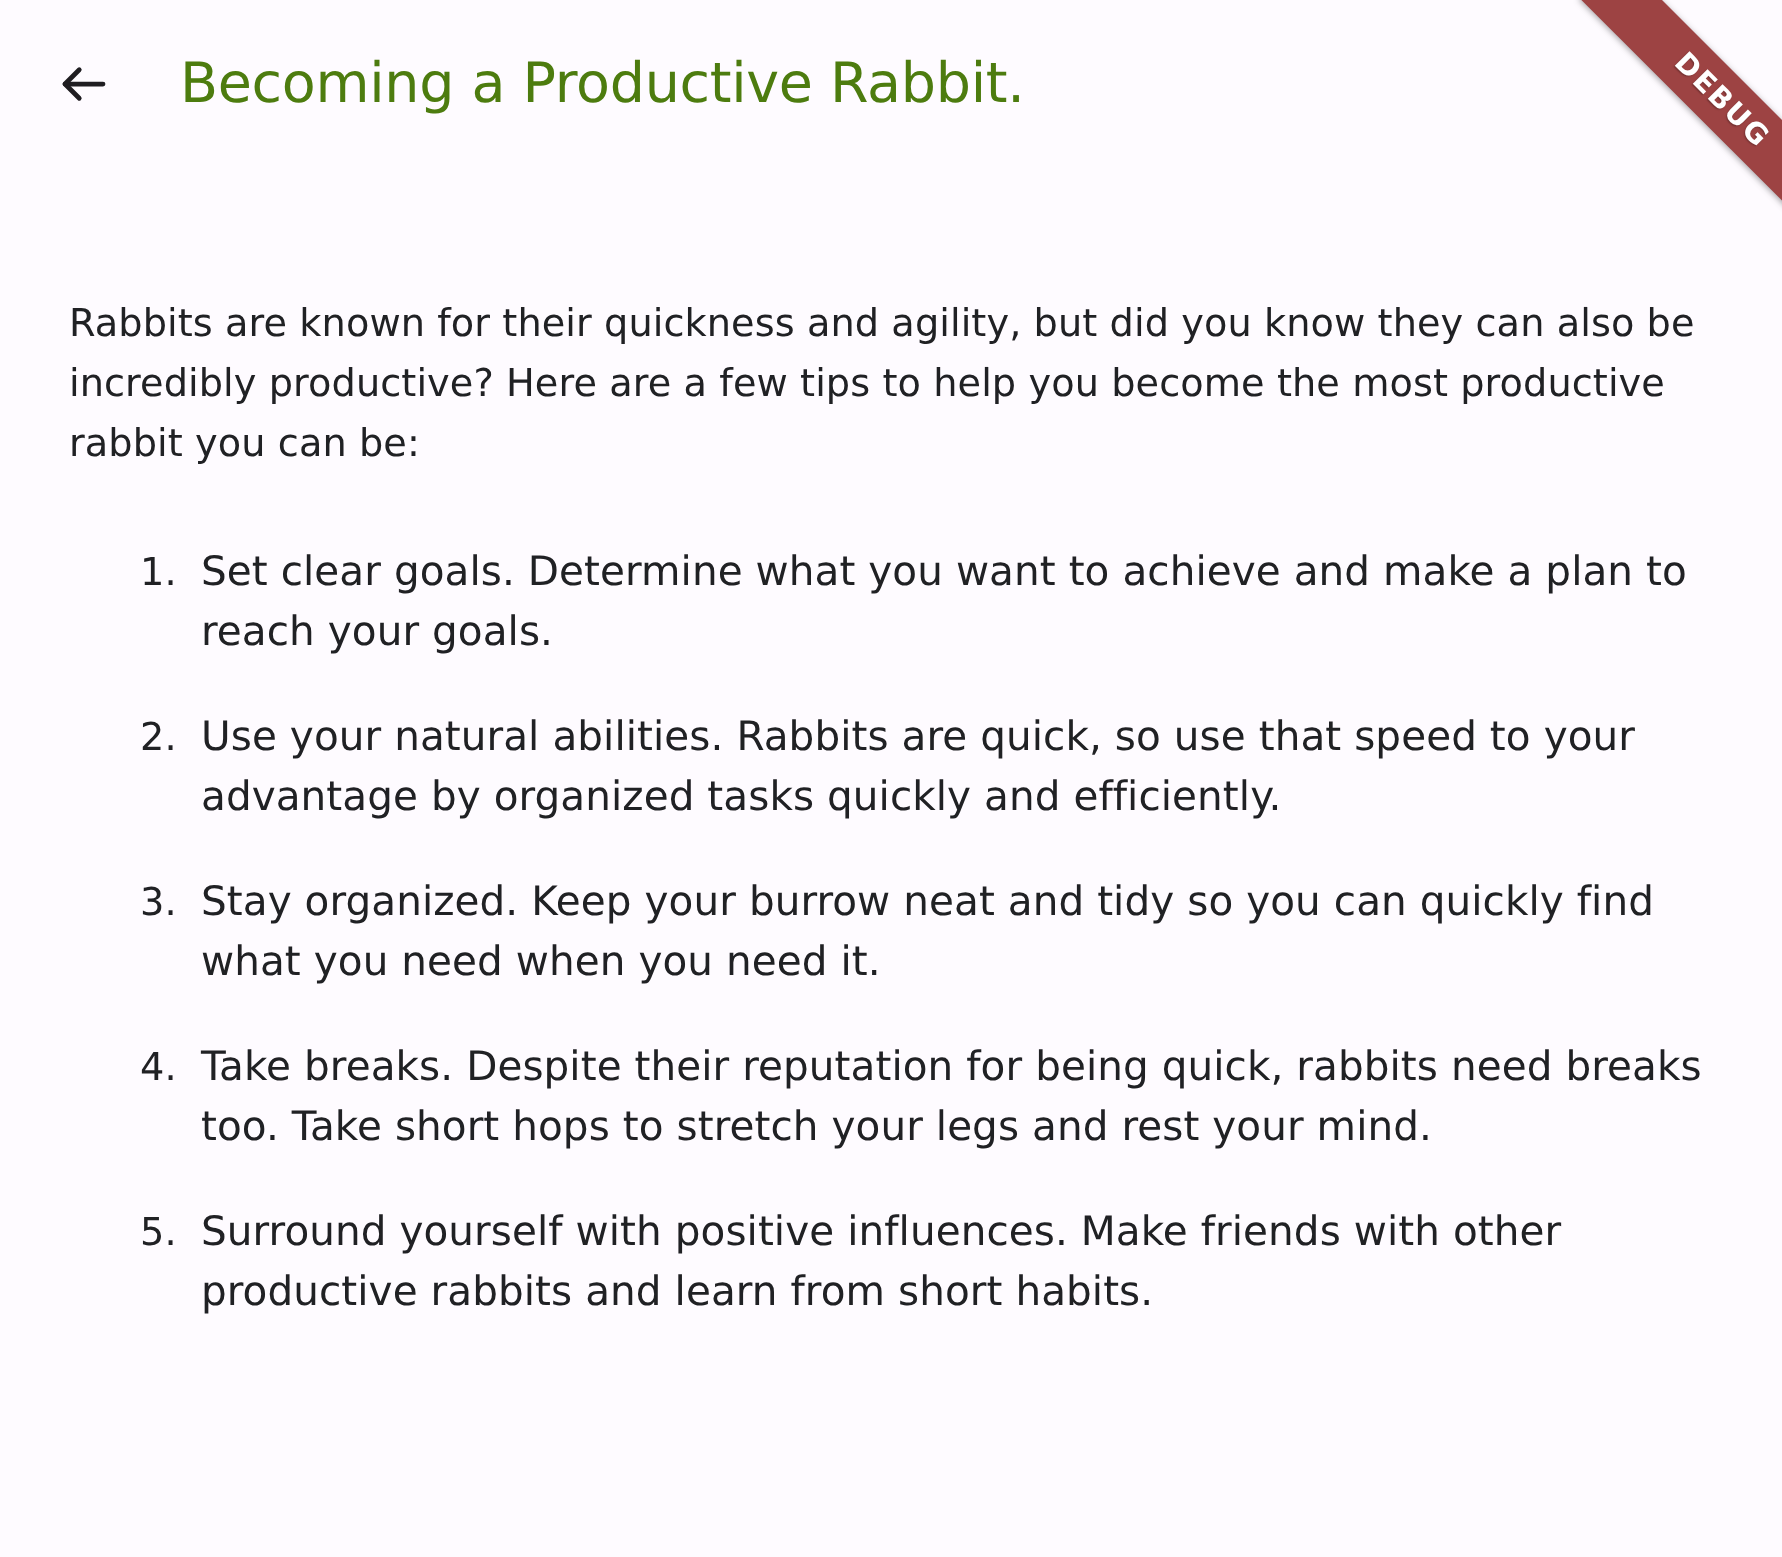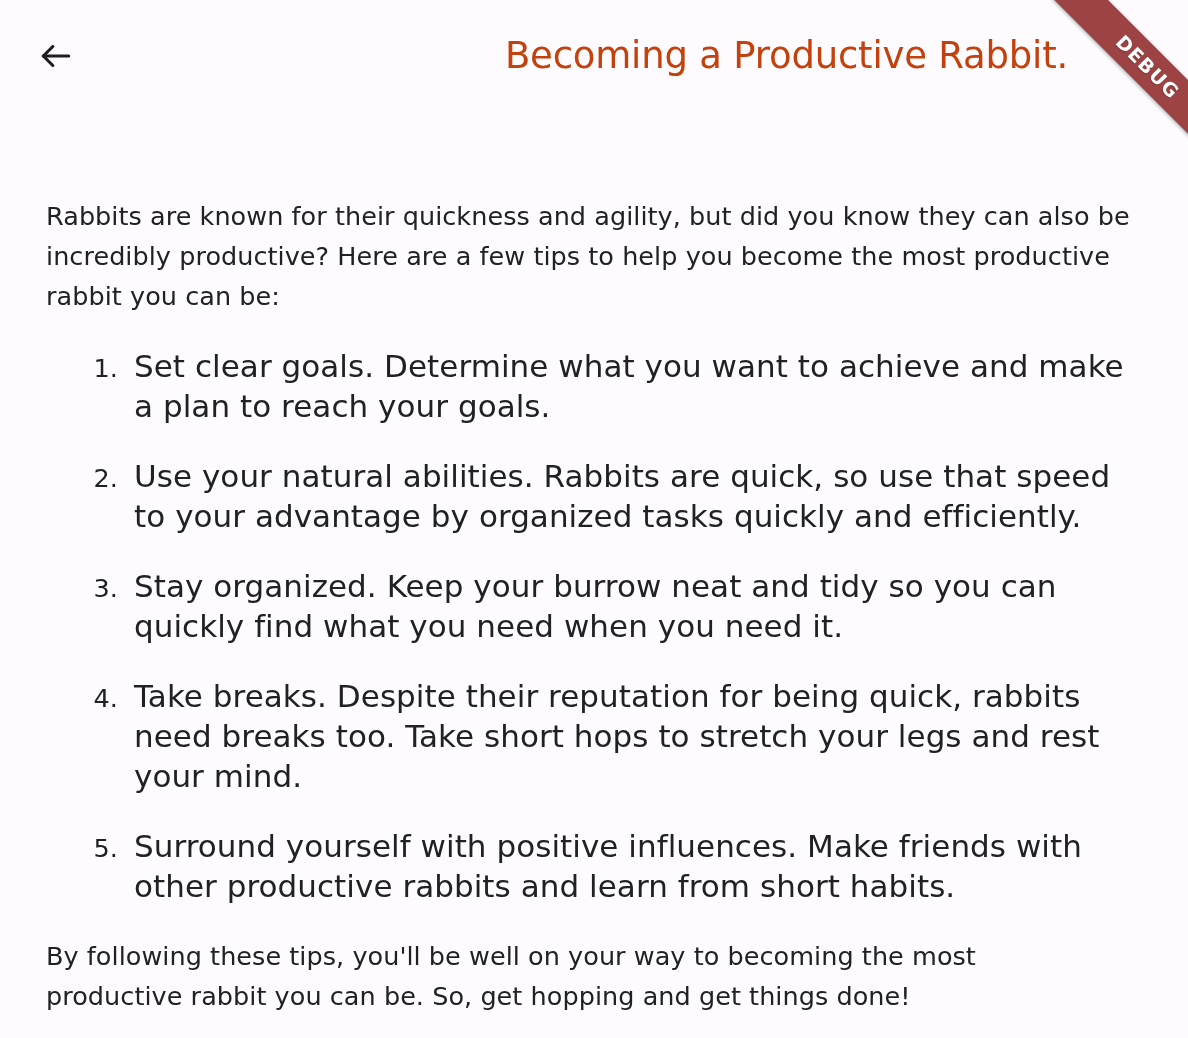--- a/index.html
+++ b/index.html
@@ -36,25 +36,25 @@
     justify-content: center;
     border: none;
     background: transparent;
     border-radius: 50%;
     cursor: pointer;
     padding: 0;
   }
   .back-btn svg { display: block; }
   .appbar-title {
     width: 100%;
-    text-align: right;
+    text-align: left;
     font-size: 37px;
     font-weight: 400;
     letter-spacing: -0.2px;
-    color: #c2410c;
+    color: #4d7c0f;
     line-height: 1.1;
     padding: 0 120px;
     white-space: nowrap;
     overflow: hidden;
     text-overflow: ellipsis;
   }
 
   
   .debug-ribbon {
     position: absolute;
@@ -90,29 +90,29 @@
   .content {
     padding: 84px 46px 0 46px;
   }
   .para {
     font-size: 25.5px;
     line-height: 40px;
     color: #202124;
     margin: 0;
     letter-spacing: 0.05px;
   }
-  .para-intro { margin-bottom: 30px; }
+  .para-intro { margin-bottom: 46px; }
 
   ol.tips {
     margin: 0;
     padding: 0 0 0 80px;
     list-style-position: outside;
   }
   ol.tips li {
-    font-size: 31px;
+    font-size: 27px;
     line-height: 40px;
     color: #202124;
     margin-bottom: 30px;
     padding-left: 8px;
     letter-spacing: 0.05px;
   }
   ol.tips li::marker {
     font-size: 25.5px;
   }
   .para-outro {
@@ -144,15 +144,14 @@
   <p class="para para-intro">Rabbits are known for their quickness and agility, but did you know they can also be incredibly productive? Here are a few tips to help you become the most productive rabbit you can be:</p>
 
   <ol class="tips">
     <li>Set clear goals. Determine what you want to achieve and make a plan to reach your goals.</li>
     <li>Use your natural abilities. Rabbits are quick, so use that speed to your advantage by organized tasks quickly and efficiently.</li>
     <li>Stay organized. Keep your burrow neat and tidy so you can quickly find what you need when you need it.</li>
     <li>Take breaks. Despite their reputation for being quick, rabbits need breaks too. Take short hops to stretch your legs and rest your mind.</li>
     <li>Surround yourself with positive influences. Make friends with other productive rabbits and learn from short habits.</li>
   </ol>
 
-  <p class="para para-outro">By following these tips, you'll be well on your way to becoming the most productive rabbit you can be. So, get hopping and get things done!</p>
 
 </div>
 
 </body></html>

